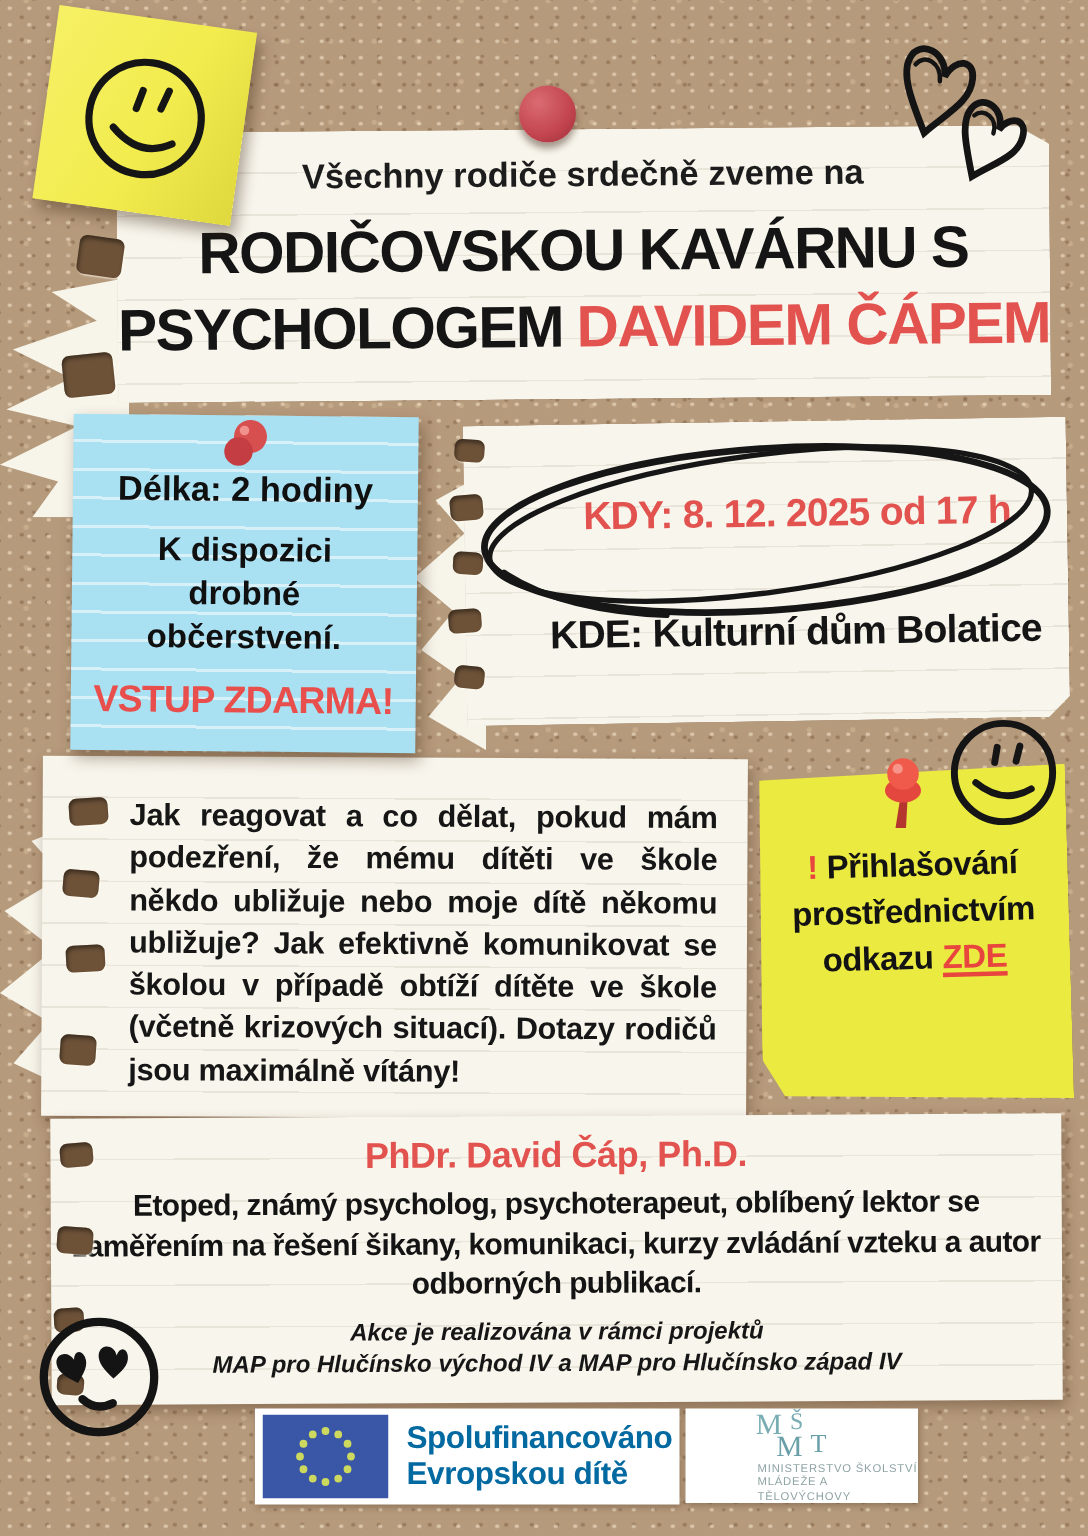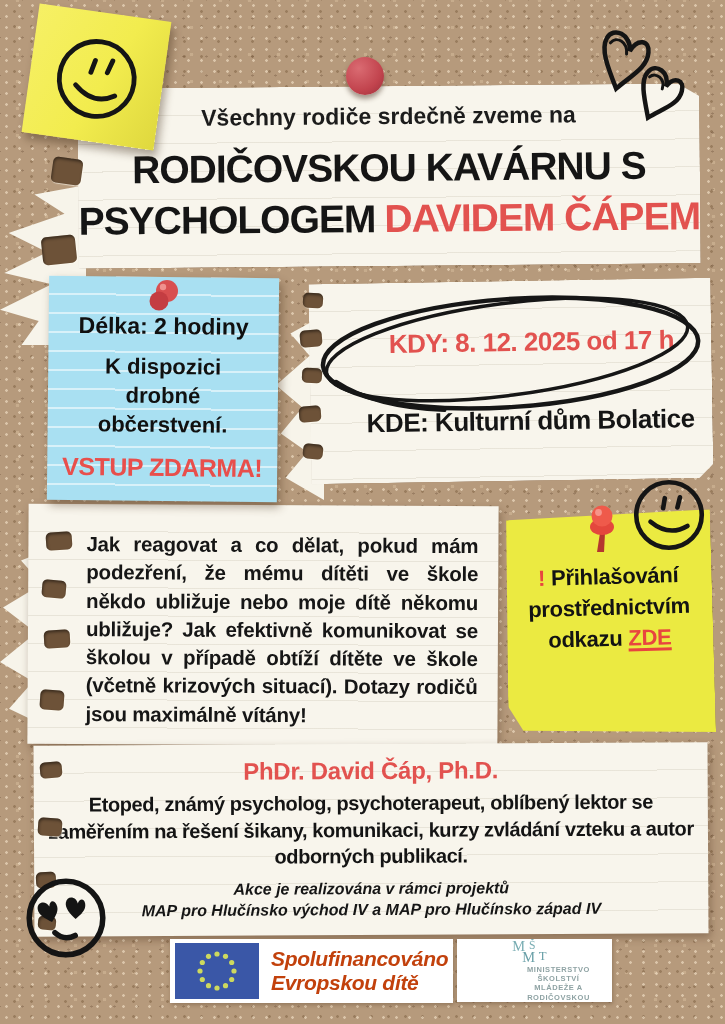--- a/index.html
+++ b/index.html
@@ -70,24 +70,24 @@
 
   
   .sticky-yellow{left:30px;top:12px;width:133px;height:130px;transform:rotate(8deg);
     background:linear-gradient(115deg,#f6f065 0%,#f2ec4e 55%,#dfd83e 100%);
     box-shadow:4px 6px 9px rgba(60,40,20,0.40);display:flex;align-items:center;justify-content:center;}
 
   
   .eu-box{position:absolute;left:170px;top:939px;width:283px;height:64px;background:#fff;z-index:4;
     display:flex;align-items:center;box-shadow:1px 2px 4px rgba(70,45,25,0.3);}
   .eu-flag{margin-left:5px;flex:0 0 auto;}
-  .eu-text{margin-left:12px;font-size:21px;font-weight:700;color:#c2410c;line-height:1.15;letter-spacing:-0.3px;font-style:italic;}
+  .eu-text{margin-left:12px;font-size:21px;font-weight:700;color:#0369a1;line-height:1.15;letter-spacing:-0.3px;}
   .msmt-box{position:absolute;left:457px;top:939px;width:155px;height:63px;background:#fff;z-index:4;
     display:flex;flex-direction:column;align-items:center;justify-content:center;box-shadow:1px 2px 4px rgba(70,45,25,0.3);}
-  .msmt-text{font-size:7.5px;color:#8fa3a4;letter-spacing:0.55px;line-height:1.25;text-align:center;font-weight:700;margin-left:48px;}
+  .msmt-text{font-size:7.5px;color:#8fa3a4;letter-spacing:0.55px;line-height:1.25;font-weight:400;margin-left:48px;}
 
   .pin-dot{left:346px;top:57px;width:38px;height:38px;border-radius:50%;
     background:radial-gradient(circle at 34% 30%,#da6b72,#c2444e 60%,#9c2f3a);
     box-shadow:0 4px 5px rgba(60,35,20,0.45);}
   .pin-ball{left:146px;top:278px;width:36px;height:38px;}
 </style>
 </head>
 <body>
 
 <div class="scrap" style="left:0;top:185px;width:86px;height:160px;clip-path:polygon(100% 0,40% 6%,75% 18%,10% 30%,55% 42%,5% 55%,60% 62%,0 78%,45% 85%,25% 100%,100% 100%);"></div>
@@ -228,15 +228,15 @@
 
 <div class="msmt-box">
   <svg width="78" height="38" viewBox="0 0 90 46">
     <text x="4" y="22" font-size="26" fill="#79adb3" font-family="Liberation Serif, serif">M</text>
     <text x="34" y="18" font-size="21" fill="#79adb3" font-family="Liberation Serif, serif">Š</text>
     <text x="22" y="42" font-size="26" fill="#6aa0a8" font-family="Liberation Serif, serif">M</text>
     <text x="52" y="38" font-size="23" fill="#6aa0a8" font-family="Liberation Serif, serif">T</text>
   </svg>
   <div class="msmt-text">
     <div>MINISTERSTVO ŠKOLSTVÍ</div>
-    <div>MLÁDEŽE A RODIČOVSKOU</div>
+    <div>MLÁDEŽE A TĚLOVÝCHOVY</div>
   </div>
 </div>
 
 </body></html>

